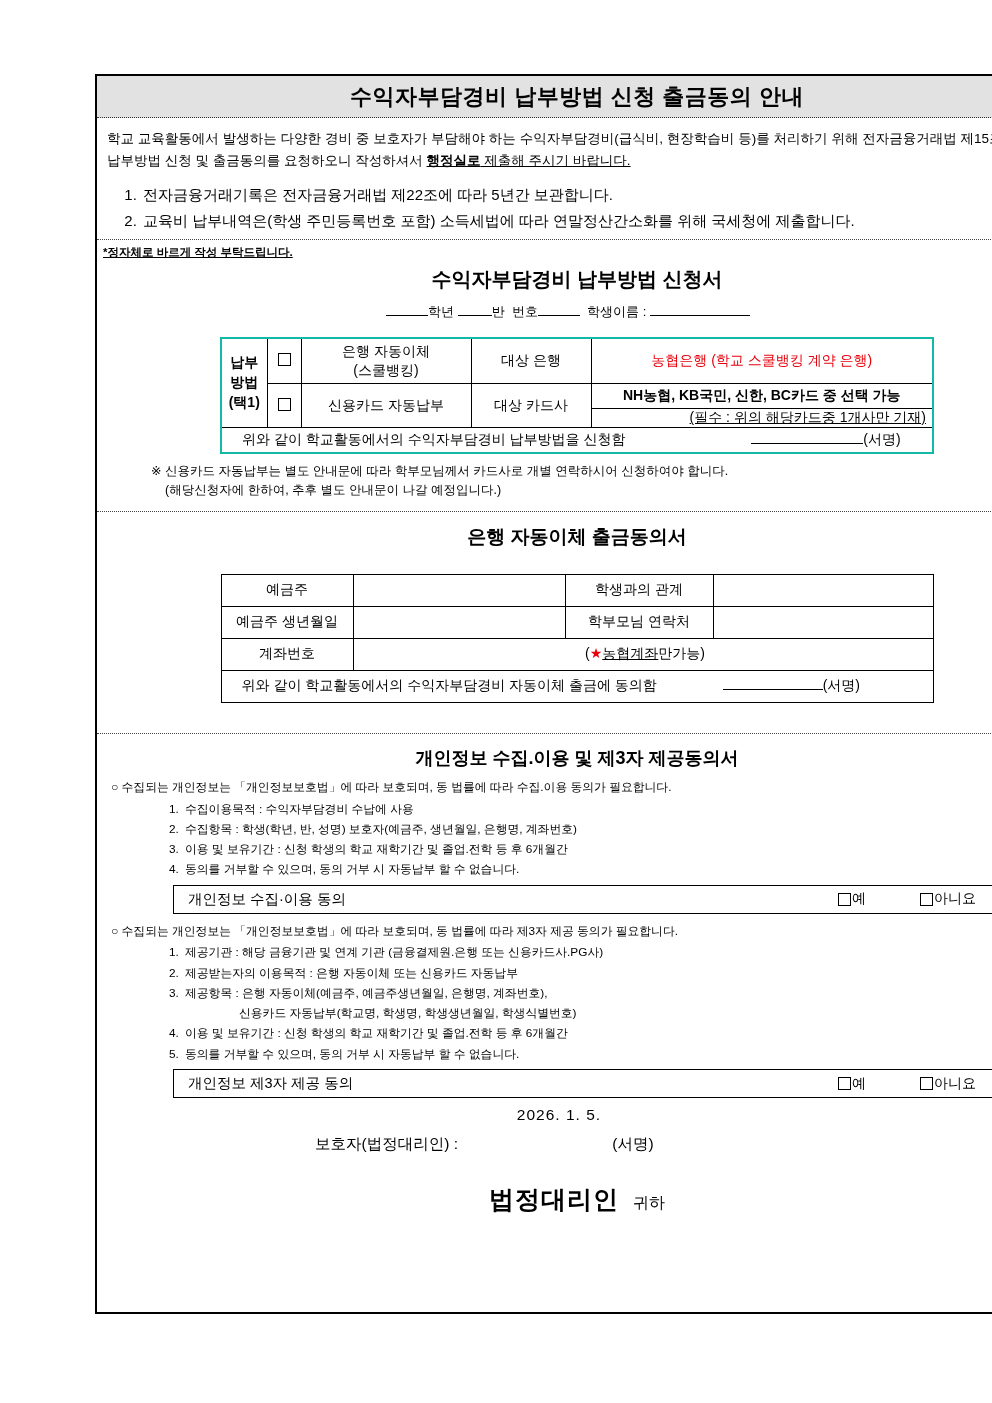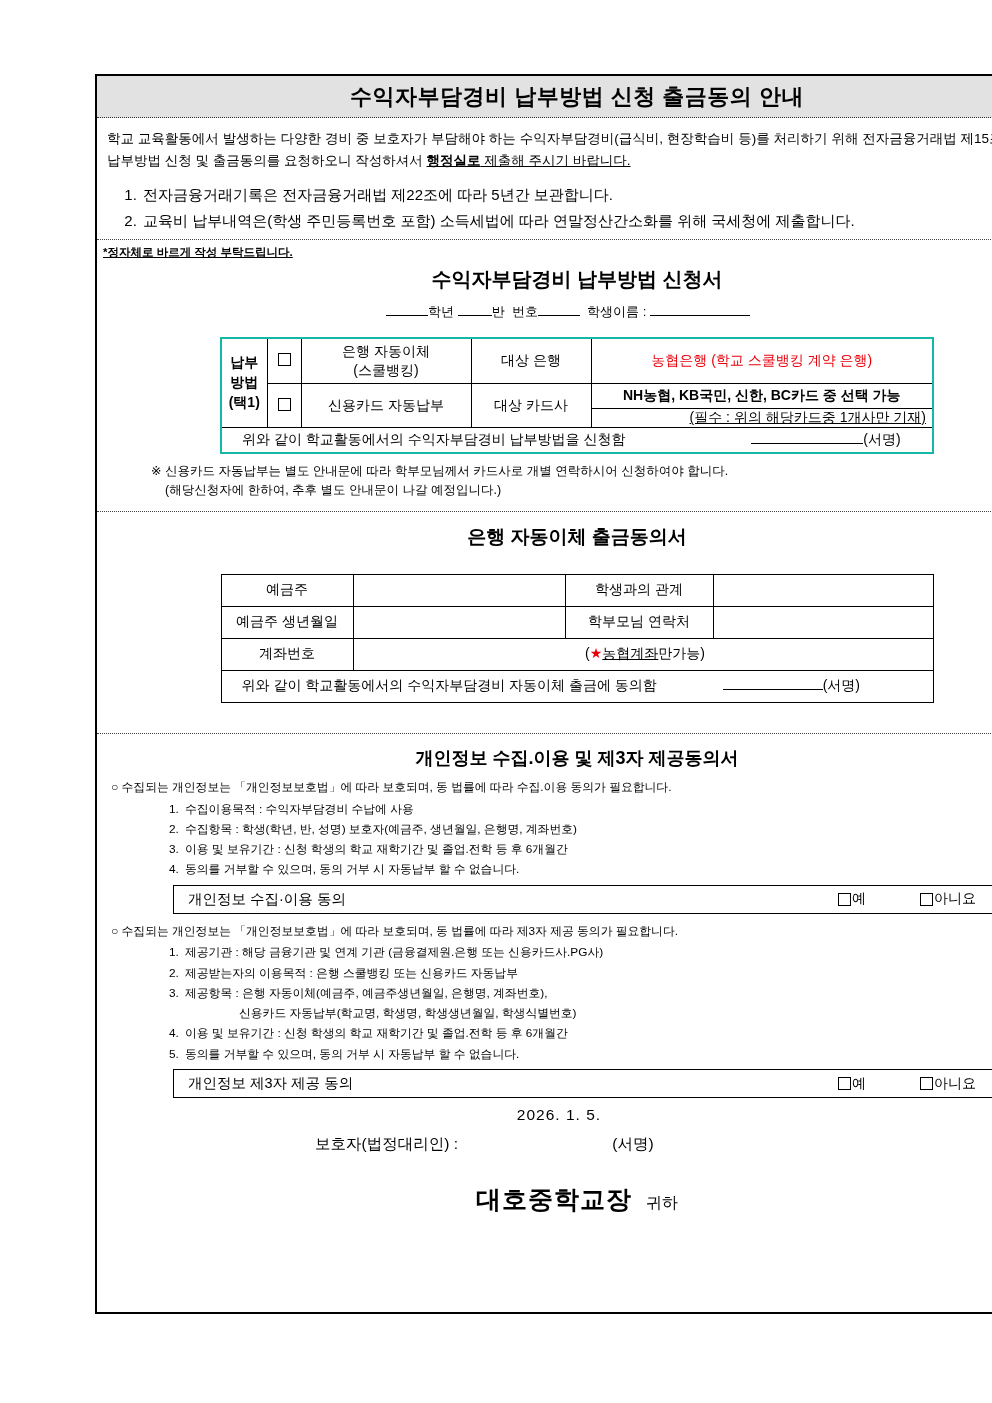--- a/index.html
+++ b/index.html
@@ -319,21 +319,21 @@
     </div>
   </div>
 
   <div class="privacy" style="margin-top:8px">
     <div class="p-head">
       <span class="circ">○</span>
       <span>수집되는 개인정보는 「개인정보보호법」에 따라 보호되며, 동 법률에 따라 제3자 제공 동의가 필요합니다.</span>
     </div>
     <ol class="p-list">
       <li><span class="num">1.</span><span>제공기관 : 해당 금융기관 및 연계 기관 (금융결제원.은행 또는 신용카드사.PG사)</span></li>
-      <li><span class="num">2.</span><span>제공받는자의 이용목적 : 은행 스쿨뱅킹 또는 신용카드 자동납부</span></li>
+      <li><span class="num">2.</span><span>제공받는자의 이용목적 : 은행 자동이체 또는 신용카드 자동납부</span></li>
       <li><span class="num">3.</span><span>제공항목 : 은행 자동이체(예금주, 예금주생년월일, 은행명, 계좌번호),</span>
         <span class="sub-ind">신용카드 자동납부(학교명, 학생명, 학생생년월일, 학생식별번호)</span>
       </li>
       <li><span class="num">4.</span><span>이용 및 보유기간 : 신청 학생의 학교 재학기간 및 졸업.전학 등 후 6개월간</span></li>
       <li><span class="num">5.</span><span>동의를 거부할 수 있으며, 동의 거부 시 자동납부 할 수 없습니다.</span></li>
     </ol>
     <div class="agree-box">
       <span class="agree-label">개인정보 제3자 제공 동의</span>
       <span class="agree-opts">
         <span class="opt">
@@ -351,16 +351,16 @@
   </div>
 
   <div class="date-line">2026.  1.  5.</div>
 
   <div class="guardian">
     <span>보호자(법정대리인) :</span>
     <span class="sgn">(서명)</span>
   </div>
 
   <div class="school">
-    <span class="nm">대호중학교장</span><span class="gh">귀하</span>
+    <span class="nm">법정대리인</span><span class="gh">귀하</span>
   </div>
 
 </div>
 
 </body></html>

